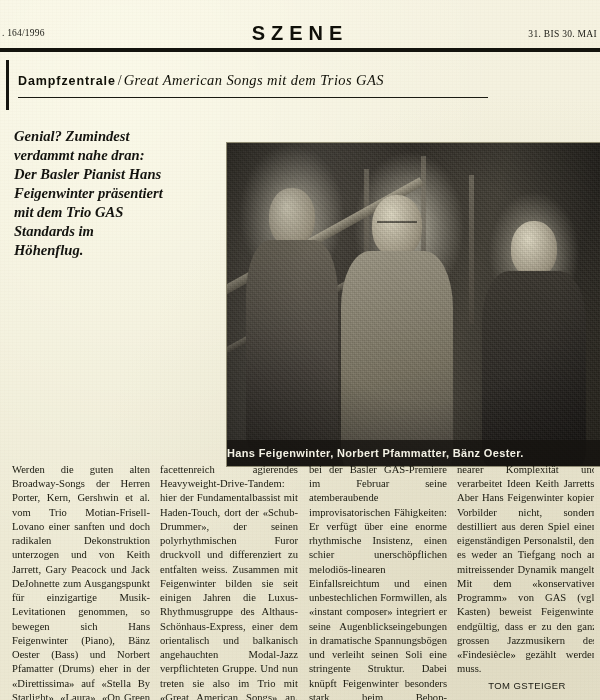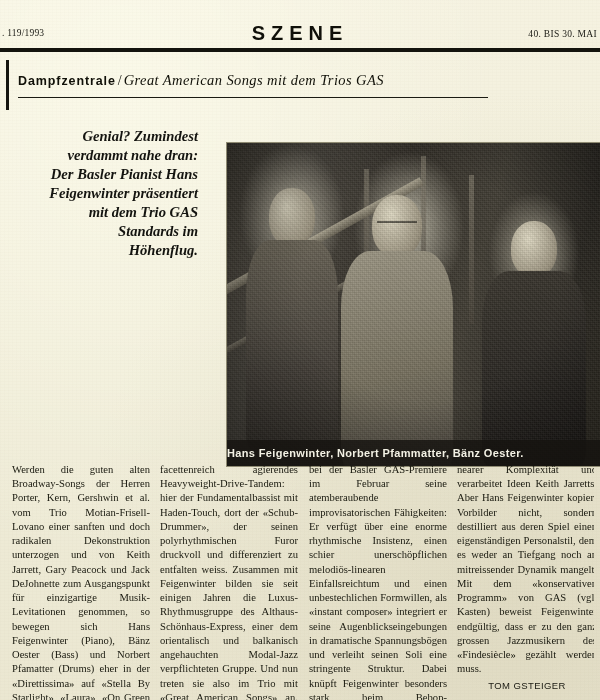--- a/index.html
+++ b/index.html
@@ -123,22 +123,21 @@
   .lead {
     position: absolute;
     left: 14px; top: 127px;
     width: 152px;
     font-family: "Liberation Serif", serif;
     font-style: italic;
     font-weight: bold;
     font-size: 14.6px;
     line-height: 1.30;
     color: #141410;
-    text-align: right;
-    margin-left: 32px;
+    text-align: left;
   }
 
   
   .photo-wrap {
     position: absolute;
     left: 186px; top: 126px;
     width: 404px; height: 323px;
     border: 1px solid #8e8a72;
     overflow: hidden;
     background: #2a2822;
@@ -272,23 +271,23 @@
 </style>
 </head>
 <body>
 
 <div class="paper"></div>
 <div class="grain"></div>
 
 <div class="page">
 
   <div class="masthead">
-    <div class="issue">. 119/1993</div>
+    <div class="issue">. 164/1996</div>
     <div class="szene">SZENE</div>
-    <div class="dateline">40. BIS 30. MAI</div>
+    <div class="dateline">31. BIS 30. MAI</div>
   </div>
   <div class="masthead-rule"></div>
 
   <div class="edge-rule"></div>
 
   <div class="kicker">
     <span class="kicker-section">Dampfzentrale</span><span class="kicker-sep">/</span><span class="kicker-title">Great American Songs mit dem Trios GAS</span>
   </div>
 
 

